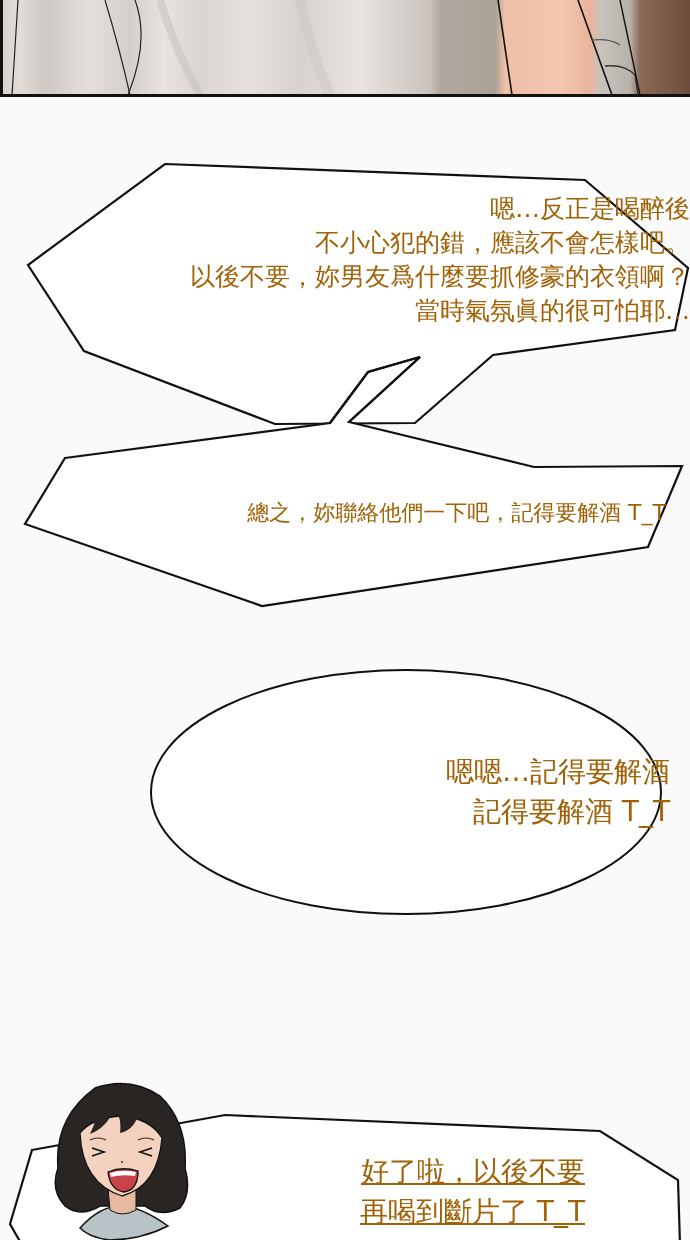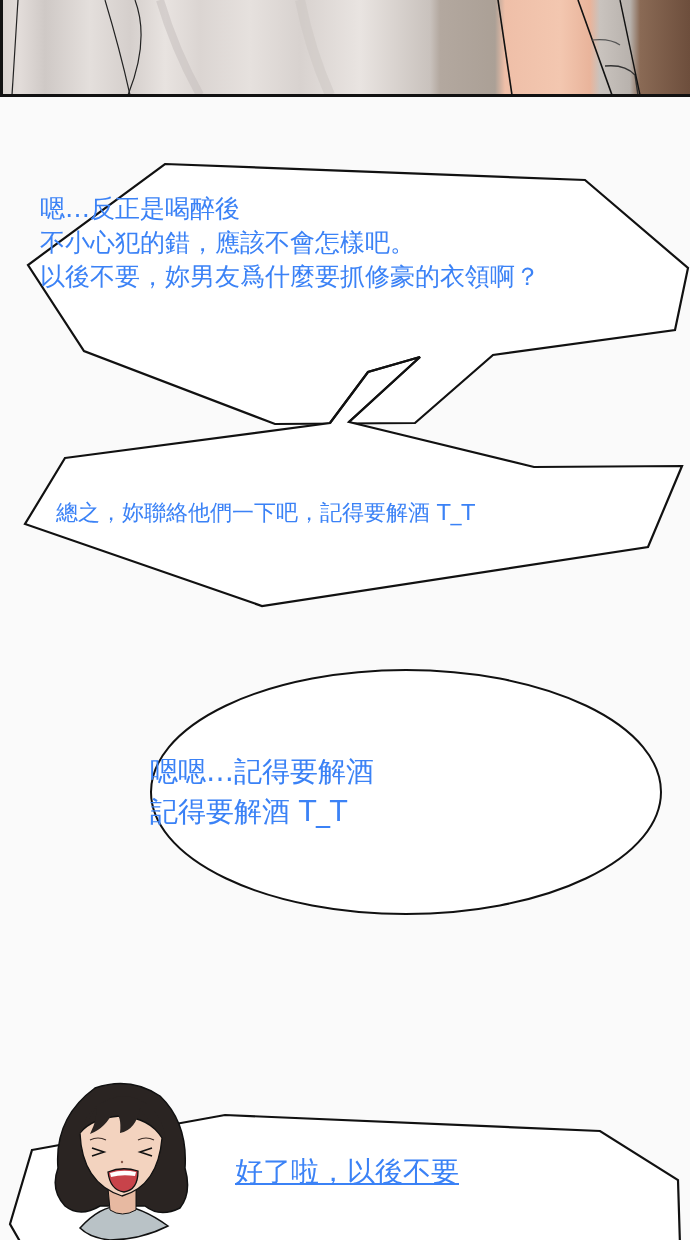--- a/index.html
+++ b/index.html
@@ -23,22 +23,22 @@
         #c9c3be 600px, #b8b2ad 630px,
         #8a6a55 640px, #6d4e3c 690px);
     }
     .panel-top svg { position: absolute; left: 0; top: 0; }
     .panel-top .left-edge {
       position: absolute; left: 0; top: 0; width: 3px; height: 100%; background: #111;
     }
     .bubble-svg { position: absolute; left: 0; top: 0; }
     .text {
       position: absolute;
-      color: #3b82f6;
-      text-align: left;
+      color: #a16207;
+      text-align: right;
       white-space: nowrap;
       font-family: "DejaVu Sans", sans-serif;
       letter-spacing: 0px;
     }
     .t1 { left: 40px; top: 192px; width: 650px; font-size: 25px; line-height: 34px; }
     .t2 { left: 56px; top: 496px; width: 610px; font-size: 22px; line-height: 34px; }
     .t3 { left: 150px; top: 752px; width: 520px; font-size: 28px; line-height: 40px; }
     .t4 { left: 235px; top: 1152px; width: 350px; font-size: 28px; line-height: 40px; text-decoration: underline; }
     .line { display: block; }
     .avatar-wrap { position: absolute; left: 40px; top: 1078px; width: 160px; height: 162px; }
@@ -72,20 +72,21 @@
 
   <ellipse cx="406" cy="792" rx="255" ry="122" fill="#fff" stroke="#111" stroke-width="2"></ellipse>
 
   <polygon points="32,1150 225,1115 600,1131 678,1180 680,1245 22,1245 10,1224" fill="#fff" stroke="#111" stroke-width="2.2" stroke-linejoin="miter"></polygon>
 </svg>
 
 <div class="text t1">
   <span class="line">嗯…反正是喝醉後</span>
   <span class="line">不小心犯的錯，應該不會怎樣吧。</span>
   <span class="line">以後不要，妳男友爲什麼要抓修豪的衣領啊？</span>
+  <span class="line">當時氣氛眞的很可怕耶…</span>
 </div>
 
 <div class="text t2">
   <span class="line">總之，妳聯絡他們一下吧，記得要解酒 T_T</span>
 </div>
 
 <div class="text t3">
   <span class="line">嗯嗯…記得要解酒</span>
   <span class="line">記得要解酒 T_T</span>
 </div>
@@ -111,13 +112,14 @@
 
     <circle cx="82" cy="84" r="1.2" fill="#8a5a4a"></circle>
 
     <path d="M68,94 Q82,88 98,93 Q98,112 84,114 Q70,112 68,94 Z" fill="#c8434a" stroke="#111" stroke-width="1.3"></path>
     <path d="M70,95 Q82,91 96,94 L95,98 Q82,96 71,99 Z" fill="#fff"></path>
   </svg>
 </div>
 
 <div class="text t4">
   <span class="line">好了啦，以後不要</span>
+  <span class="line">再喝到斷片了 T_T</span>
 </div>
 
 </body></html>

